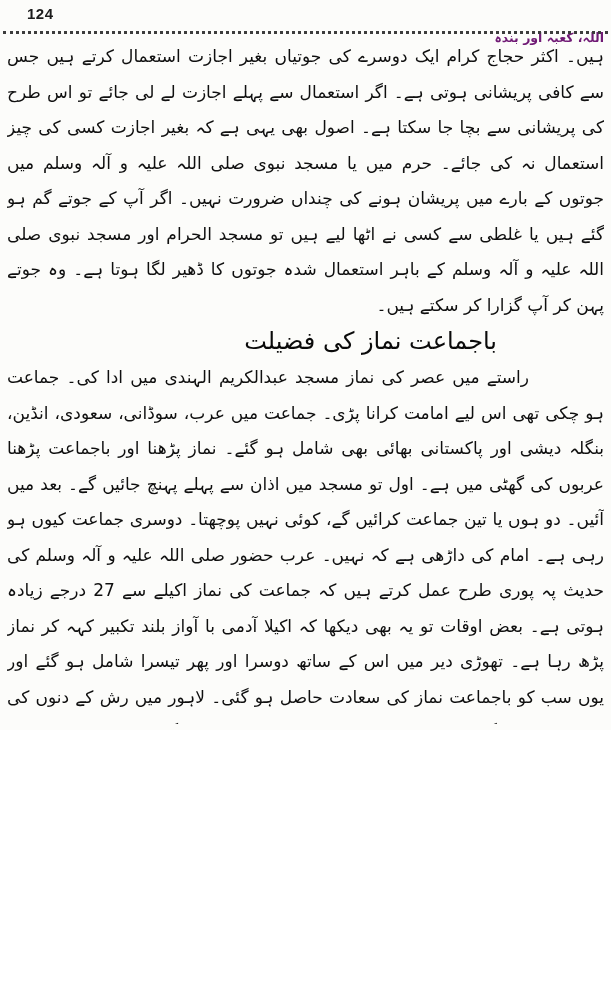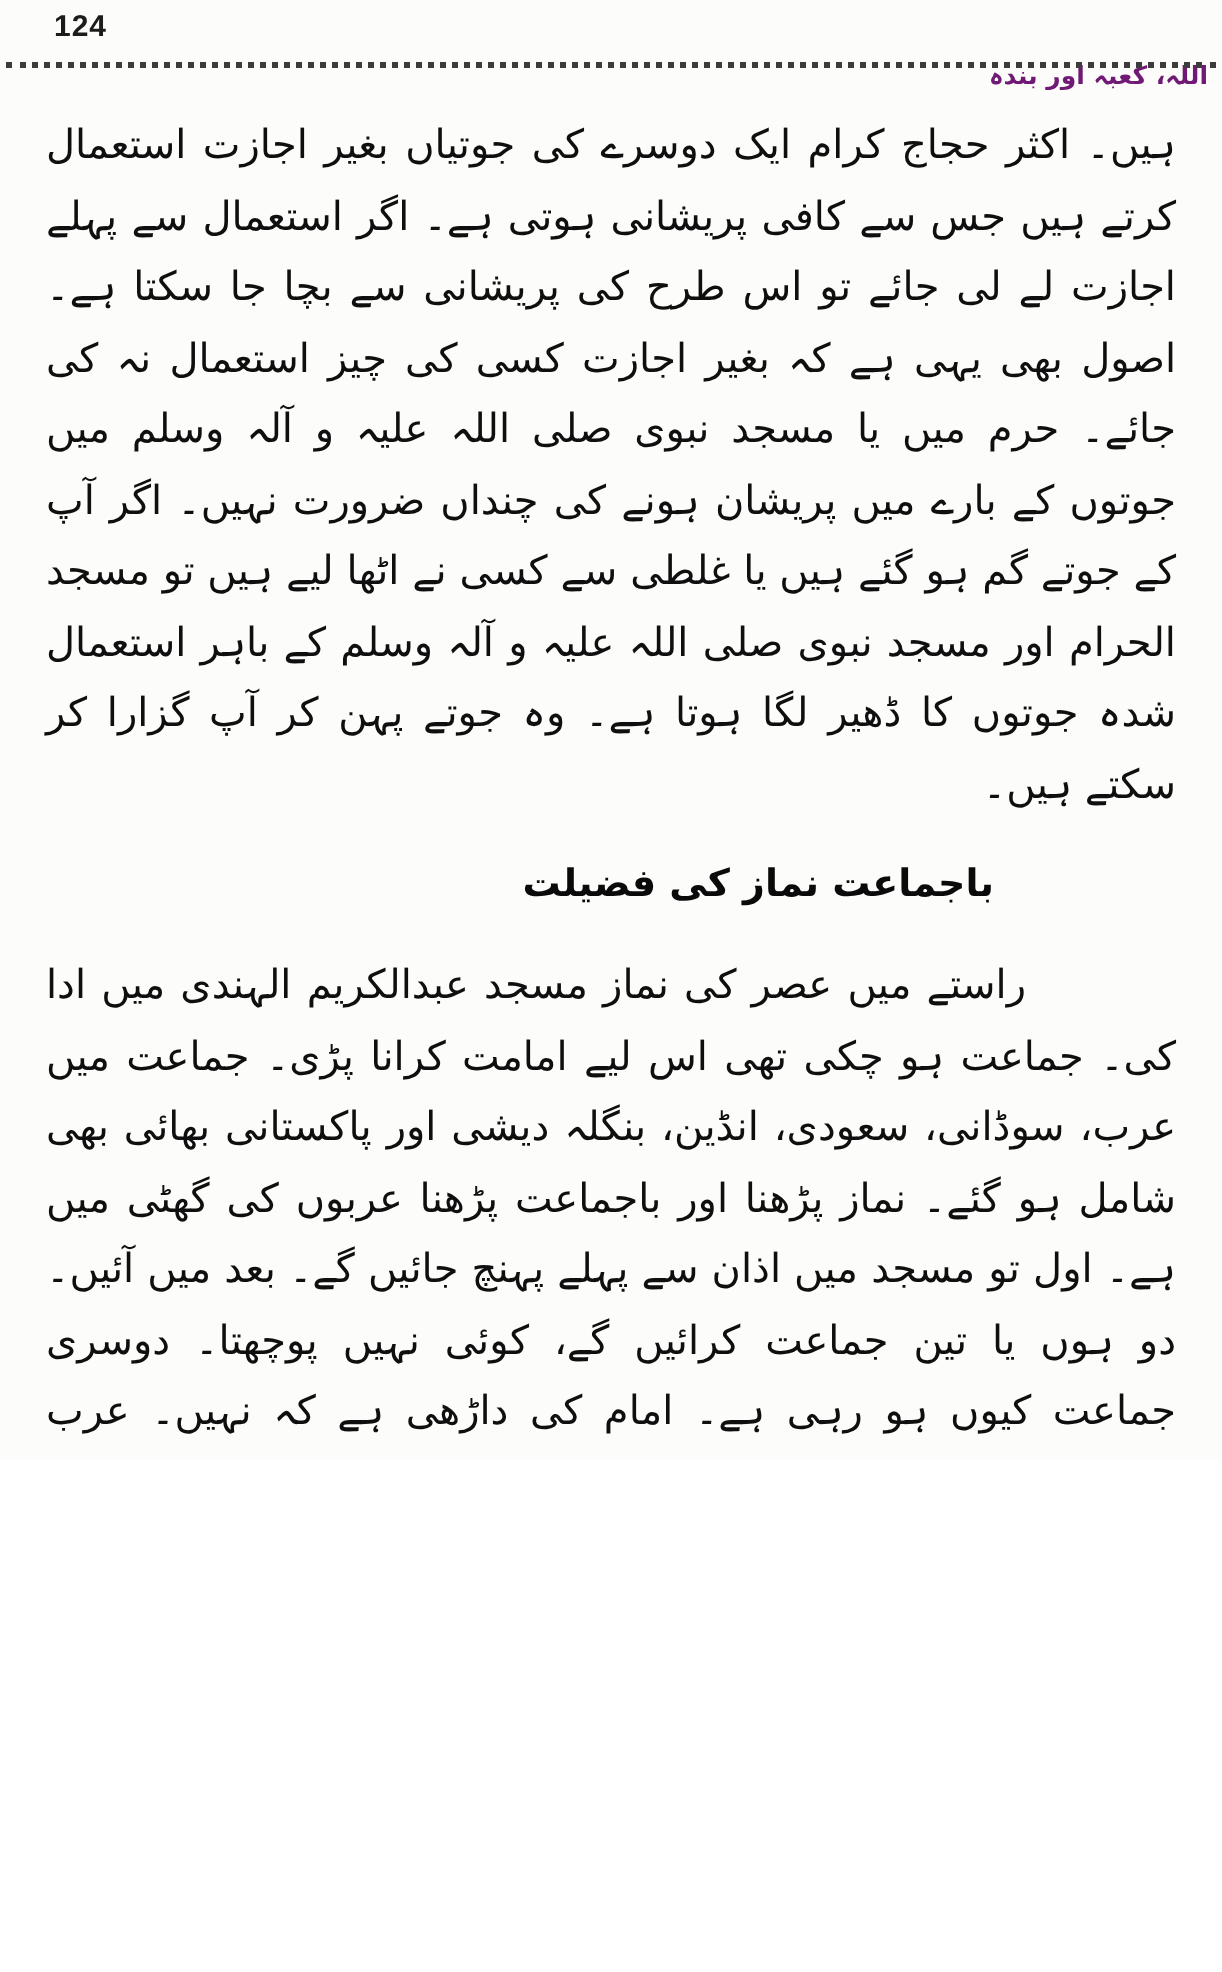--- a/index.html
+++ b/index.html
@@ -52,32 +52,32 @@
     top: 39px;
     left: 7px;
     right: 7px;
     bottom: 6px;
     direction: rtl;
     text-align: justify;
     color: #0f0f0f;
     overflow: hidden;
   }
   .para {
-    margin: 16px;
-    font-size: 20px;
+    margin: 0;
+    font-size: 17px;
     line-height: 35.5px;
   }
   .para.indented {
     text-indent: 75px;
   }
   .section-heading {
     margin: 2px 0 2px;
     padding-right: 107px;
-    font-size: 19px;
-    font-weight: bold;
+    font-size: 24px;
+    font-weight: normal;
     line-height: 33px;
     text-align: right;
     color: #0a0a0a;
   }
 </style>
 </head>
 <body>
 
 <div class="page">
 

